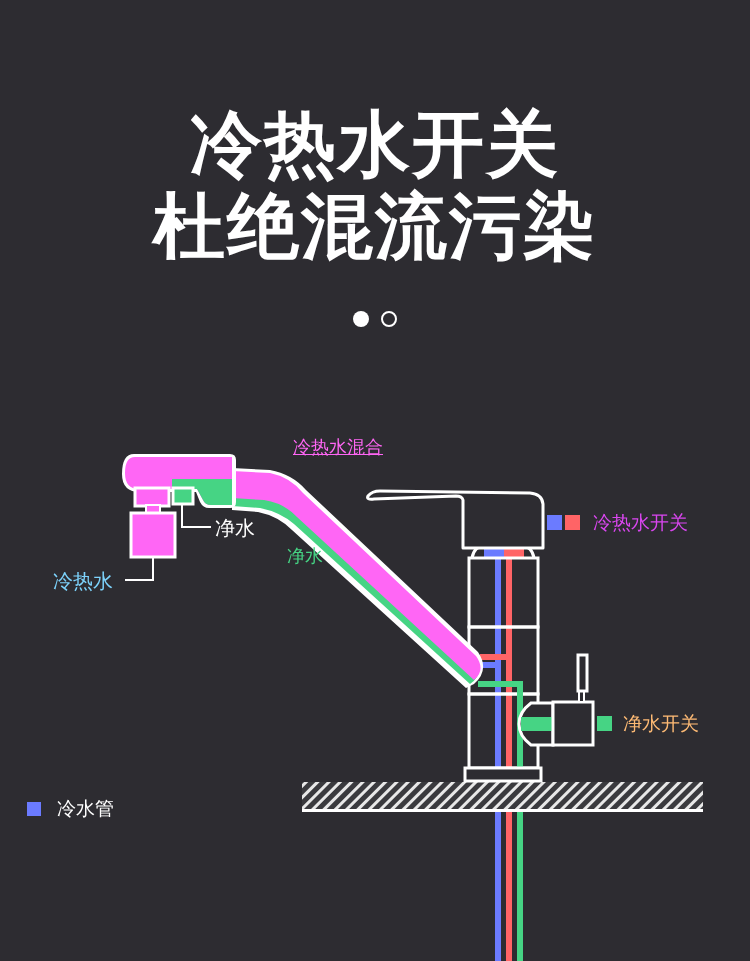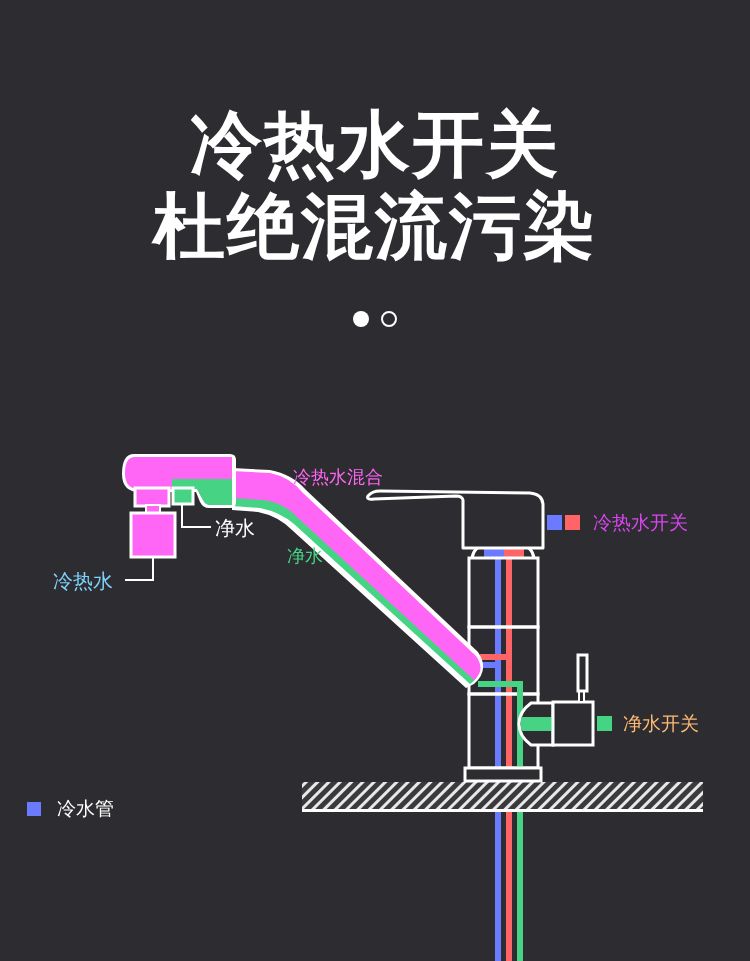--- a/index.html
+++ b/index.html
@@ -98,21 +98,21 @@
     <rect x="135" y="488" width="34" height="18" fill="#ff66f5" stroke="#fff" stroke-width="3"></rect>
     <rect x="173" y="488" width="20" height="16" fill="#46d484" stroke="#fff" stroke-width="3"></rect>
     <rect x="146" y="505" width="14" height="9" fill="#ff66f5" stroke="#fff" stroke-width="2"></rect>
     <rect x="131" y="513" width="44" height="44" fill="#ff66f5" stroke="#fff" stroke-width="3"></rect>
   </g>
 
   <path d="M182 505 L182 527 L211 527" fill="none" stroke="#fff" stroke-width="2"></path>
   <path d="M153 558 L153 580 L125 580" fill="none" stroke="#fff" stroke-width="2"></path>
 </svg>
 
-<div class="lbl" style="left:293px;top:468px;color:#ff66f5;font-size:18px;">冷热水混合</div>
+<div class="lbl" style="left:293px;top:438px;color:#ff66f5;font-size:18px;text-decoration:underline;">冷热水混合</div>
 <div class="lbl" style="left:287px;top:547px;color:#46d484;font-size:18px;">净水</div>
 <div class="lbl" style="left:215px;top:518px;color:#fff;font-size:20px;">净水</div>
 <div class="lbl" style="left:53px;top:571px;color:#7dd3fc;font-size:20px;">冷热水</div>
 
 <div class="swatch" style="left:547px;top:515px;background:#6b7bff;"></div>
 <div class="swatch" style="left:565px;top:515px;background:#ff6466;"></div>
 <div class="lbl" style="left:593px;top:513px;color:#d946ef;">冷热水开关</div>
 
 <div class="swatch" style="left:597px;top:716px;background:#46d484;"></div>
 <div class="lbl" style="left:623px;top:714px;color:#fdba74;">净水开关</div>

